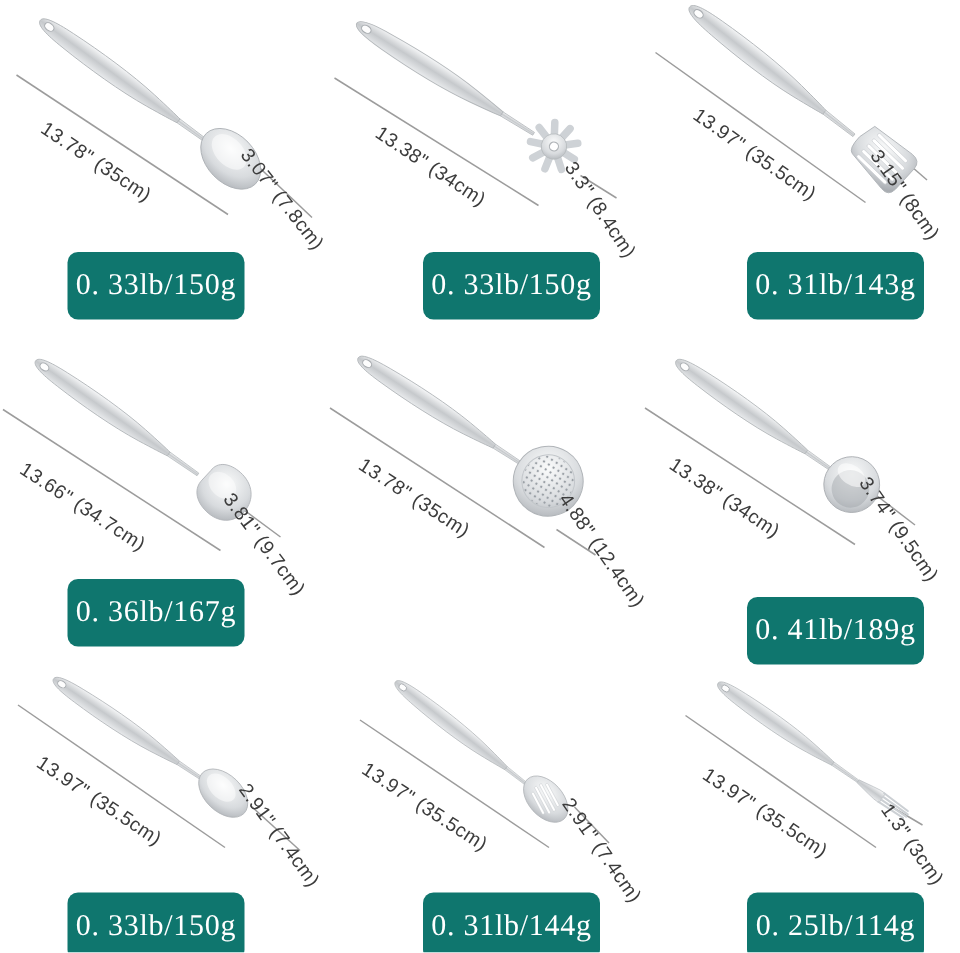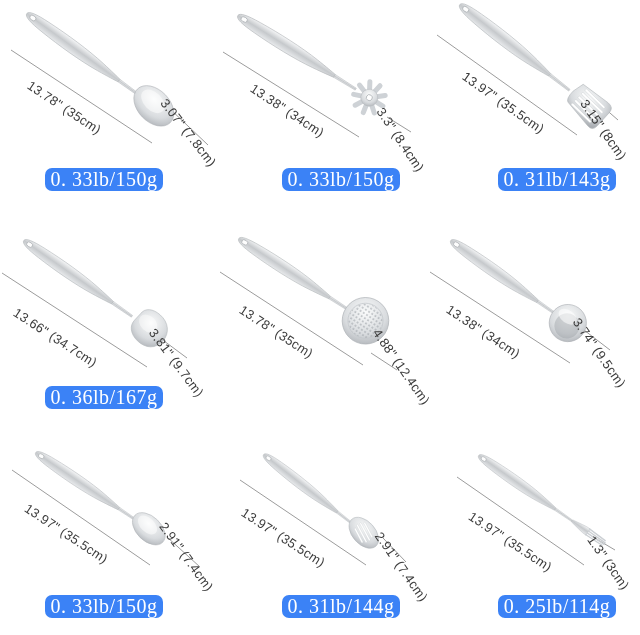--- a/index.html
+++ b/index.html
@@ -11,21 +11,21 @@
   .c1{left:0;} .c2{left:213px;} .c3{left:427px;}
   .r1{top:0;height:213px;} .r2{top:213px;height:224px;} .r3{top:437px;height:198px;}
   .art{position:absolute;left:0;top:0;overflow:visible;}
   .ml{stroke:#9c9c9c;stroke-width:1;}
   .dim{
     position:absolute;font-size:13px;color:#3c3c3c;white-space:nowrap;
     letter-spacing:.3px;width:130px;height:16px;text-align:center;line-height:16px;
   }
   .dim.short{width:100px;}
   .badge{
-    position:absolute;width:118px;height:23px;background:#3b82f6;border-radius:7px;
+    position:absolute;width:118px;height:45px;background:#0f766e;border-radius:7px;
     color:#ffffff;font-family:"Liberation Serif",serif;font-size:20px;
     display:flex;align-items:center;justify-content:center;letter-spacing:.5px;
   }
 </style>
 </head>
 <body>
 
 <div class="board">
 
   <svg width="0" height="0" style="position:absolute" aria-hidden="true">
@@ -199,20 +199,21 @@
     <svg class="art" width="213" height="224" viewBox="0 0 213 224">
       <line class="ml" x1="3" y1="59" x2="143" y2="150"></line>
       <line class="ml" x1="153" y1="114" x2="183" y2="137"></line>
       <g transform="translate(23,27) rotate(35) scale(0.93)">
         <use href="#handle"></use>
           <use href="#head-ladle"></use>
       </g>
     </svg>
     <div class="dim" style="left:-9px;top:111px;transform:rotate(33.5deg)">13.38" (34cm)</div>
     <div class="dim short" style="left:122px;top:132px;transform:rotate(55deg)">3.74" (9.5cm)</div>
+    <div class="badge" style="left:71px;top:185px;">0. 41lb/189g</div>
   </div>
 
   <div class="cell c1 r3">
     <svg class="art" width="213" height="198" viewBox="0 0 213 198">
       <line class="ml" x1="12" y1="33" x2="150" y2="128"></line>
       <line class="ml" x1="167" y1="100" x2="200" y2="130"></line>
       <g transform="translate(35,15) rotate(34) scale(0.88)">
         <use href="#handle"></use>
           <use href="#head-spoon-sm"></use>
       </g>

